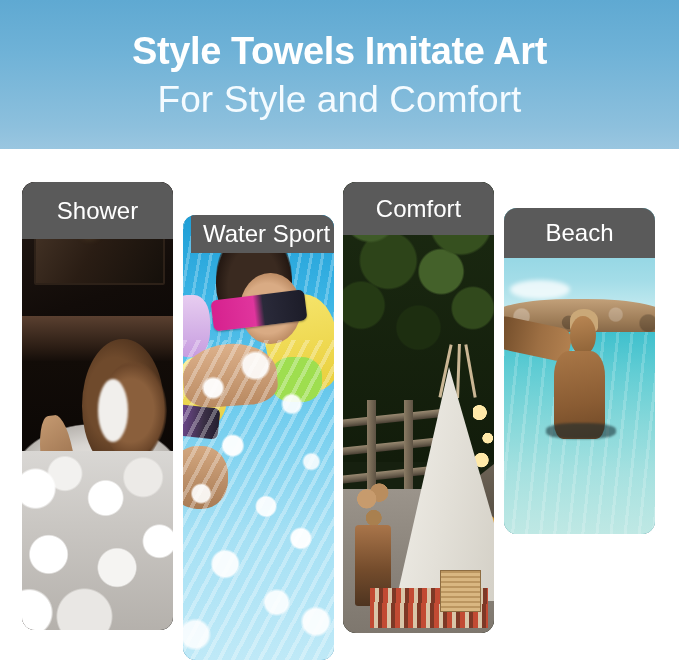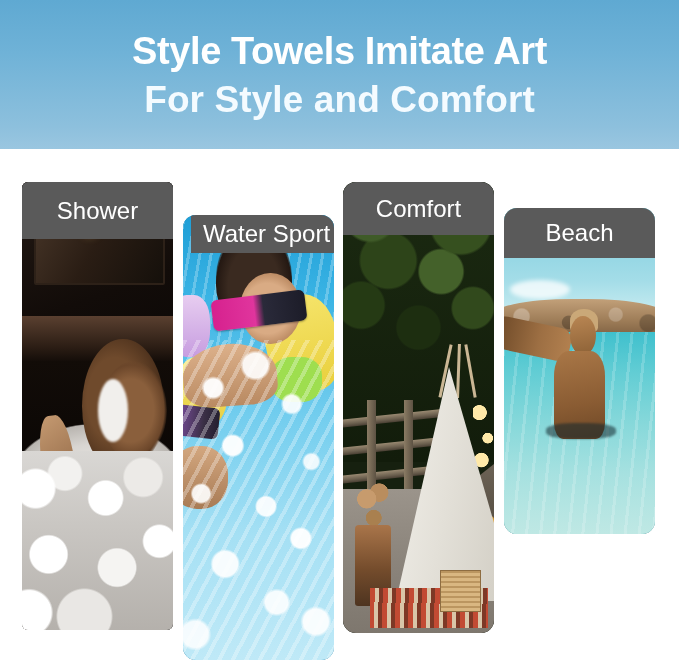--- a/index.html
+++ b/index.html
@@ -33,21 +33,21 @@
     font-weight: bold;
     font-size: 38px;
     line-height: 46px;
     letter-spacing: -0.4px;
     text-align: center;
     white-space: nowrap;
     margin-top: 2px;
   }
   #banner-subtitle {
     color: #f4fbff;
-    font-weight: bold;
+    font-weight: normal;
     font-size: 37px;
     line-height: 46px;
     letter-spacing: 0.1px;
     text-align: center;
     white-space: nowrap;
     margin-top: 3px;
   }
 
   
   .card {
@@ -72,21 +72,21 @@
     text-align: center;
     box-sizing: border-box;
     display: flex;
     align-items: center;
     justify-content: center;
     z-index: 5;
     white-space: nowrap;
   }
 
   
-  #card-shower      { left: 22px;  top: 182px; width: 151px; height: 448px; border-radius: 6px; }
+  #card-shower      { left: 22px;  top: 182px; width: 151px; height: 448px; }
   #card-watersport  { left: 183px; top: 215px; width: 151px; height: 445px; }
   #card-camping     { left: 343px; top: 182px; width: 151px; height: 451px; }
   #card-beach       { left: 504px; top: 208px; width: 151px; height: 326px; }
 
   #card-shower .card-header     { height: 57px; }
   #card-watersport .card-header { height: 38px; font-size: 24px; margin-left: 8px; }
   #card-camping .card-header    { height: 53px; }
   #card-beach .card-header      { height: 50px; }
 
   

